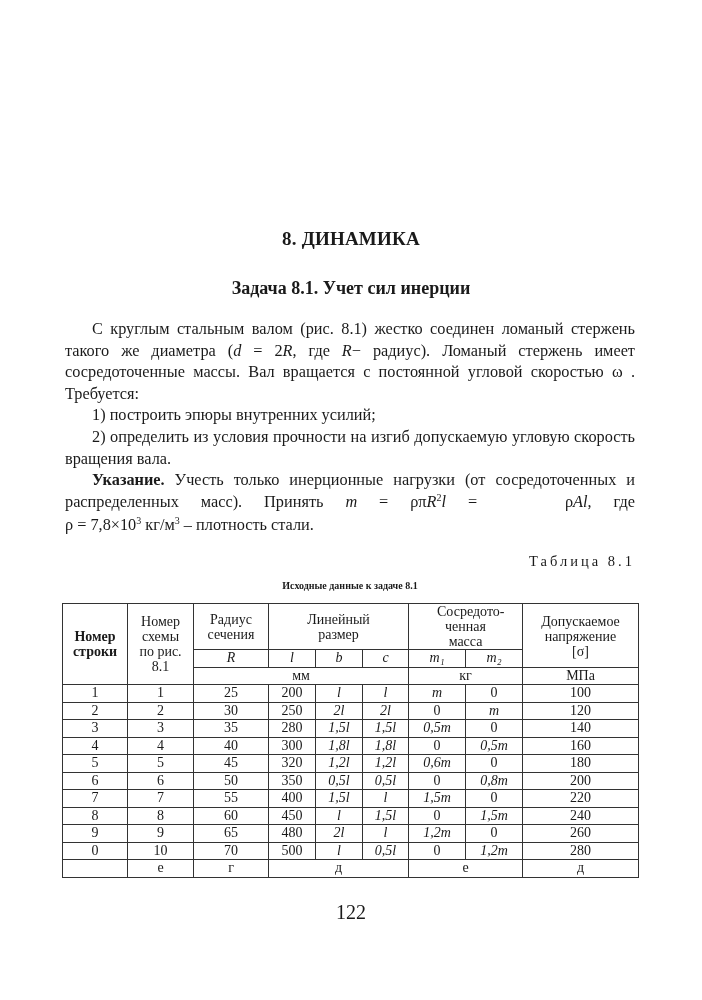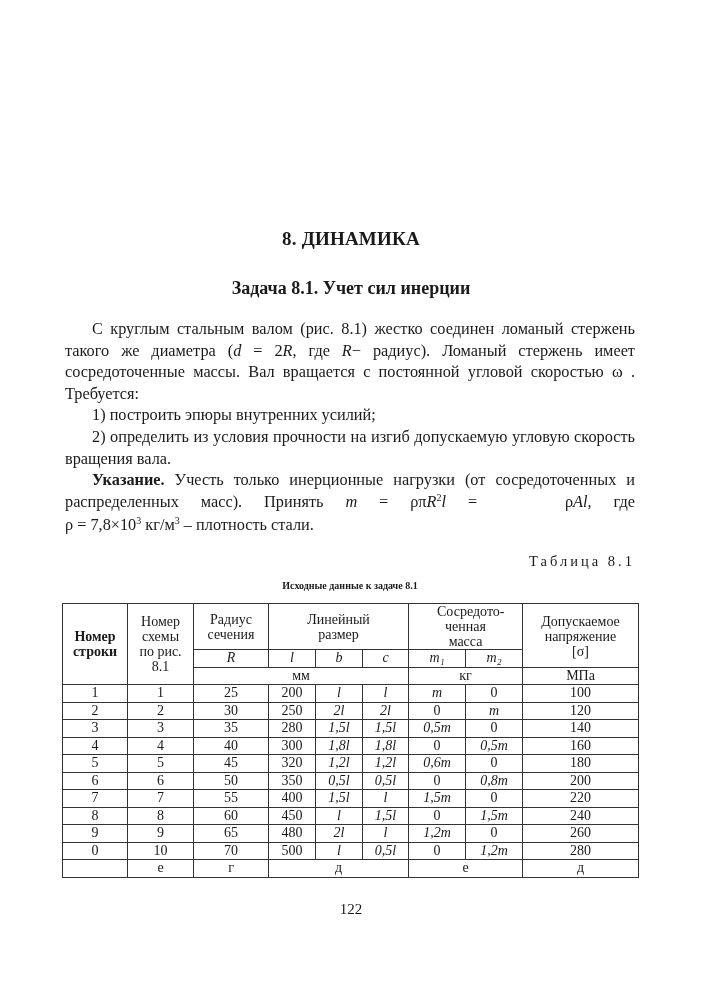--- a/index.html
+++ b/index.html
@@ -19,21 +19,21 @@
   sup { font-size: 10px; vertical-align: 6px; line-height: 0; }
   .formula-line { text-align-last: justify; }
   .table-label { position: absolute; top: 553px; right: 67px; font-size: 14.5px; letter-spacing: 3px; }
   .table-caption { position: absolute; top: 580px; left: 62px; width: 576px; text-align: center;
                    font-weight: bold; font-size: 10px; }
   table.data { position: absolute; top: 603px; left: 62px; width: 576px; border-collapse: collapse;
                font-size: 14px; table-layout: fixed; }
   table.data td { border: 1px solid #333; text-align: center; padding: 0; line-height: 16px;
                   height: 16.5px; vertical-align: middle; }
   table.data td.hd { line-height: 15px; }
-  .page-number { position: absolute; top: 901px; left: 0; width: 702px; text-align: center; font-size: 15px; }
+  .page-number { position: absolute; top: 901px; left: 0; width: 702px; text-align: center; font-size: 20px; }
 </style>
 </head>
 <body>
 
 <div class="page">
   <div class="chapter-title">8. ДИНАМИКА</div>
   <div class="task-title">Задача 8.1. Учет сил инерции</div>
 
   <div class="body">
     <p class="ind"><span>С круглым стальным валом (рис. 8.1) жестко соединен ломаный стержень такого же диаметра (</span><span class="it">d</span><span> = 2</span><span class="it">R</span><span>, где </span><span class="it">R</span><span>− радиус). Ломаный стержень имеет сосредоточенные массы. Вал вращается с постоянной угловой скоростью  ω . Требуется:</span></p>

